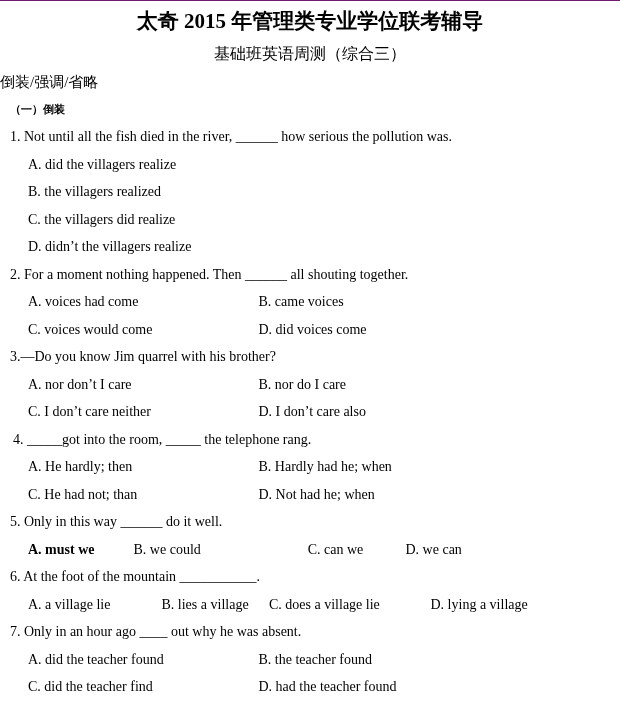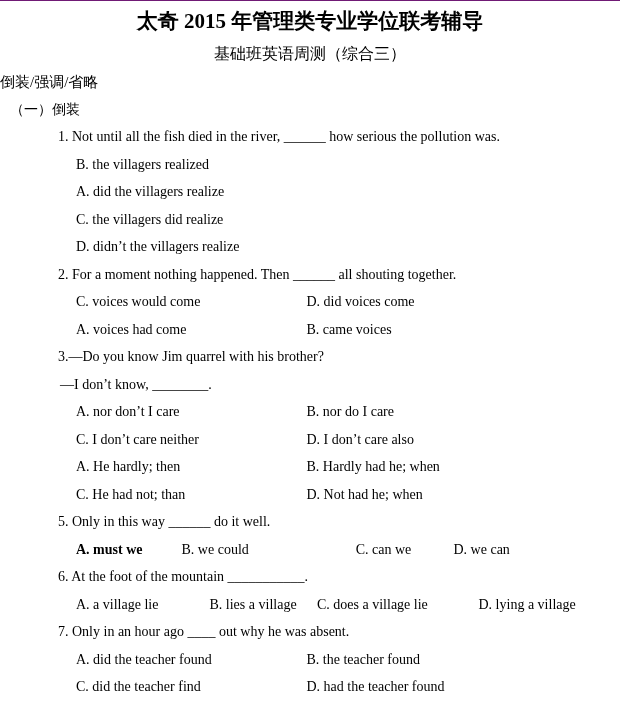--- a/index.html
+++ b/index.html
@@ -38,31 +38,30 @@
   .doc-topic {
     height: 27px;
     line-height: 27px;
     text-align: left;
     font-size: 15px;
     white-space: nowrap;
   }
   .section-heading {
     height: 27px;
     line-height: 27px;
-    font-size: 14px;
-    font-weight: normal;
+    font-size: 11px;
+    font-weight: bold;
     padding-left: 10px;
     white-space: nowrap;
   }
   .line {
     height: 27.5px;
     line-height: 27.5px;
     white-space: nowrap;
     overflow: hidden;
-    margin-left: 48px;
   }
   .stem       { padding-left: 10px; }
   .stem-ind   { padding-left: 13px; }
   .stem-reply { padding-left: 12px; }
   .optrow     { padding-left: 28px; }
   .optrow span { display: inline-block; vertical-align: top; white-space: nowrap; }
   
   .c2-first   { width: 227px; }
   
   .q5-a { width: 102px; font-weight: bold; }
@@ -79,52 +78,52 @@
 <div class="page">
 
   <div class="doc-title">太奇 2015 年管理类专业学位联考辅导</div>
   <div class="doc-subtitle">基础班英语周测（综合三）</div>
   <div class="doc-topic">倒装/强调/省略</div>
 
   <div class="section-heading">（一）倒装</div>
 
   <div>
     <div class="line stem">1. Not until all the fish died in the river, ______ how serious the pollution was.</div>
+    <div class="line optrow">A. did the villagers realize</div>
     <div class="line optrow">B. the villagers realized</div>
-    <div class="line optrow">A. did the villagers realize</div>
     <div class="line optrow">C. the villagers did realize</div>
     <div class="line optrow">D. didn’t the villagers realize</div>
   </div>
 
   <div>
     <div class="line stem">2. For a moment nothing happened. Then ______ all shouting together.</div>
     <div class="line optrow">
+      <span class="c2-first">A. voices had come</span>
+      <span>B. came voices</span>
+    </div>
+    <div class="line optrow">
       <span class="c2-first">C. voices would come</span>
       <span>D. did voices come</span>
-    </div>
-    <div class="line optrow">
-      <span class="c2-first">A. voices had come</span>
-      <span>B. came voices</span>
     </div>
   </div>
 
   <div>
     <div class="line stem">3.—Do you know Jim quarrel with his brother?</div>
-    <div class="line stem-reply">—I don’t know, ________.</div>
     <div class="line optrow">
       <span class="c2-first">A. nor don’t I care</span>
       <span>B. nor do I care</span>
     </div>
     <div class="line optrow">
       <span class="c2-first">C. I don’t care neither</span>
       <span>D. I don’t care also</span>
     </div>
   </div>
 
   <div>
+    <div class="line stem-ind">4. _____got into the room, _____ the telephone rang.</div>
     <div class="line optrow">
       <span class="c2-first">A. He hardly; then</span>
       <span>B. Hardly had he; when</span>
     </div>
     <div class="line optrow">
       <span class="c2-first">C. He had not; than</span>
       <span>D. Not had he; when</span>
     </div>
   </div>
 

